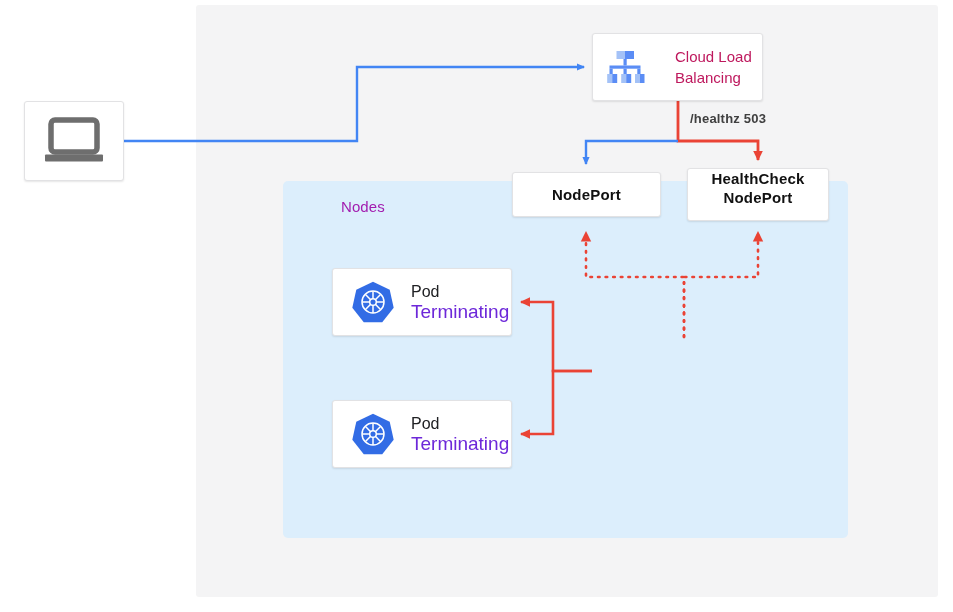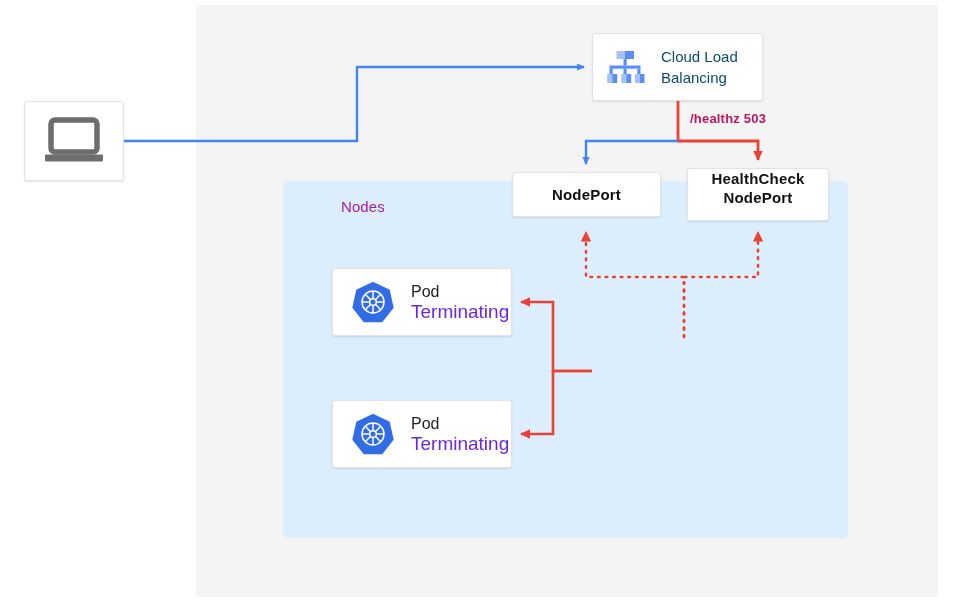--- a/index.html
+++ b/index.html
@@ -79,24 +79,24 @@
     display: flex;
     align-items: center;
     padding-left: 10px;
   }
   .clb-icon {
     width: 44px;
     height: 44px;
     flex: 0 0 44px;
   }
   .clb-text {
-    margin-left: 14px;
+    margin-left: 28px;
     font-size: 15px;
     line-height: 21px;
-    color: #0c4a6e;
+    color: #be185d;
   }
   
   .np-card {
     left: 512px;
     top: 172px;
     width: 149px;
     height: 45px;
     display: flex;
     align-items: center;
     justify-content: center;
@@ -157,21 +157,21 @@
     color: #6d28d9;
     line-height: 20px;
   }
   
   .healthz-label {
     position: absolute;
     left: 690px;
     top: 111px;
     font-size: 13px;
     font-weight: bold;
-    color: #be185d;
+    color: #404040;
     letter-spacing: 0.2px;
   }
   .edges {
     position: absolute;
     left: 0;
     top: 0;
     width: 953px;
     height: 612px;
     pointer-events: none;
   }

